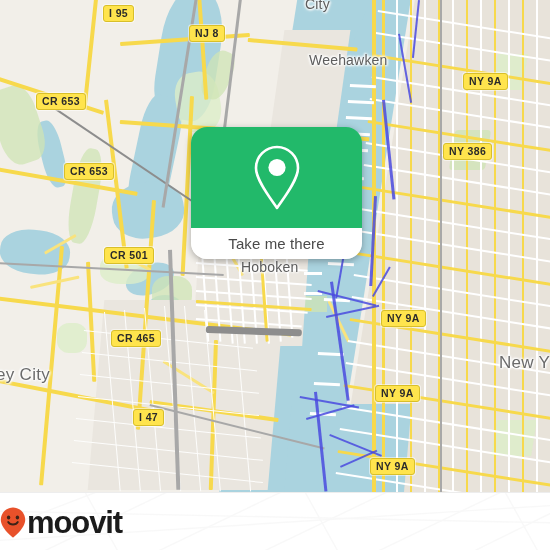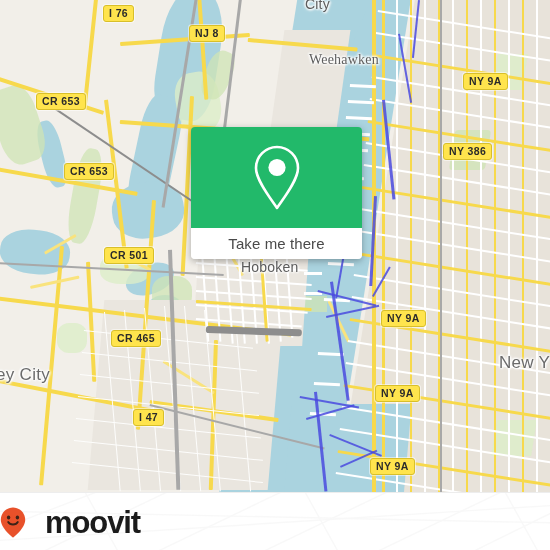--- a/index.html
+++ b/index.html
@@ -49,21 +49,21 @@
   #osmbar{
     position:absolute;left:0;top:467px;width:550px;height:25px;
     background:rgba(255,255,255,.80);
     display:flex;align-items:center;
   }
   #osmbar span{font-size:12.5px;color:#3a3a3a;padding-left:9px;}
 
   
   #card{
     position:absolute;left:191px;top:127px;width:171px;height:132px;
-    border-radius:4px;overflow:hidden;
+    border-radius:16px;overflow:hidden;
     box-shadow:0 2px 7px rgba(0,0,0,.30);
   }
   #card-top{
     height:101px;width:100%;
     display:flex;align-items:center;justify-content:center;
   }
   #card-btn{
     height:31px;width:100%;background:#ffffff;
     display:flex;align-items:center;justify-content:center;
   }
@@ -74,21 +74,21 @@
     position:absolute;left:0;top:492px;width:550px;height:58px;
     background:#ffffff;overflow:hidden;
     display:flex;align-items:center;justify-content:space-between;
     border-top:1px solid #ededed;
   }
   #footer-wm{position:absolute;left:0;top:0;width:550px;height:58px;opacity:.055;}
   #addr{
     position:relative;font-size:15.5px;color:#2e2e2e;
     padding-left:24px;white-space:nowrap;letter-spacing:.1px;
   }
-  #brand{position:relative;display:flex;align-items:center;padding-right:14px;gap:18px;}
+  #brand{position:relative;display:flex;align-items:center;padding-right:14px;}
   #brand-mark{width:26px;height:31px;margin-right:1px;}
   #brand-text{font-size:31px;color:#1b1b1b;font-weight:bold;letter-spacing:-1.1px;line-height:31px;}
 </style>
 </head>
 <body>
 
 <div id="app">
 
   <div id="map">
 
@@ -258,26 +258,26 @@
     <div class="ferry" style="left:314px;top:392px;width:2.6px;height:100px;transform:rotate(-6deg);"></div>
     <div class="ferry" style="left:318px;top:290px;width:60px;height:2.2px;transform:rotate(14deg);"></div>
     <div class="ferry" style="left:326px;top:316px;width:54px;height:2.2px;transform:rotate(-12deg);"></div>
     <div class="ferry" style="left:372px;top:296px;width:34px;height:2.2px;transform:rotate(-60deg);"></div>
     <div class="ferry" style="left:300px;top:396px;width:60px;height:2.2px;transform:rotate(10deg);"></div>
     <div class="ferry" style="left:306px;top:418px;width:50px;height:2.2px;transform:rotate(-16deg);"></div>
     <div class="ferry" style="left:330px;top:434px;width:56px;height:2.2px;transform:rotate(22deg);"></div>
     <div class="ferry" style="left:340px;top:466px;width:40px;height:2.2px;transform:rotate(-24deg);"></div>
 
     <div class="place mid" style="left:305px;top:-4px;">City</div>
-    <div class="place mid" style="left:309px;top:52px;font-family:Liberation Serif, serif;">Weehawken</div>
+    <div class="place mid" style="left:309px;top:52px;">Weehawken</div>
     <div class="place mid" style="left:241px;top:259px;">Hoboken</div>
     <div class="place big" style="left:-4px;top:365px;">ey City</div>
     <div class="place big" style="left:499px;top:353px;">New Y</div>
 
-    <div class="shield" style="left:103px;top:5px;">I 76</div>
+    <div class="shield" style="left:103px;top:5px;">I 95</div>
     <div class="shield" style="left:189px;top:25px;">NJ 8</div>
     <div class="shield" style="left:36px;top:93px;">CR 653</div>
     <div class="shield" style="left:64px;top:163px;">CR 653</div>
     <div class="shield" style="left:463px;top:73px;">NY 9A</div>
     <div class="shield" style="left:443px;top:143px;">NY 386</div>
     <div class="shield" style="left:104px;top:247px;">CR 501</div>
     <div class="shield" style="left:381px;top:310px;">NY 9A</div>
     <div class="shield" style="left:111px;top:330px;">CR 465</div>
     <div class="shield" style="left:375px;top:385px;">NY 9A</div>
     <div class="shield" style="left:133px;top:409px;">I 47</div>

